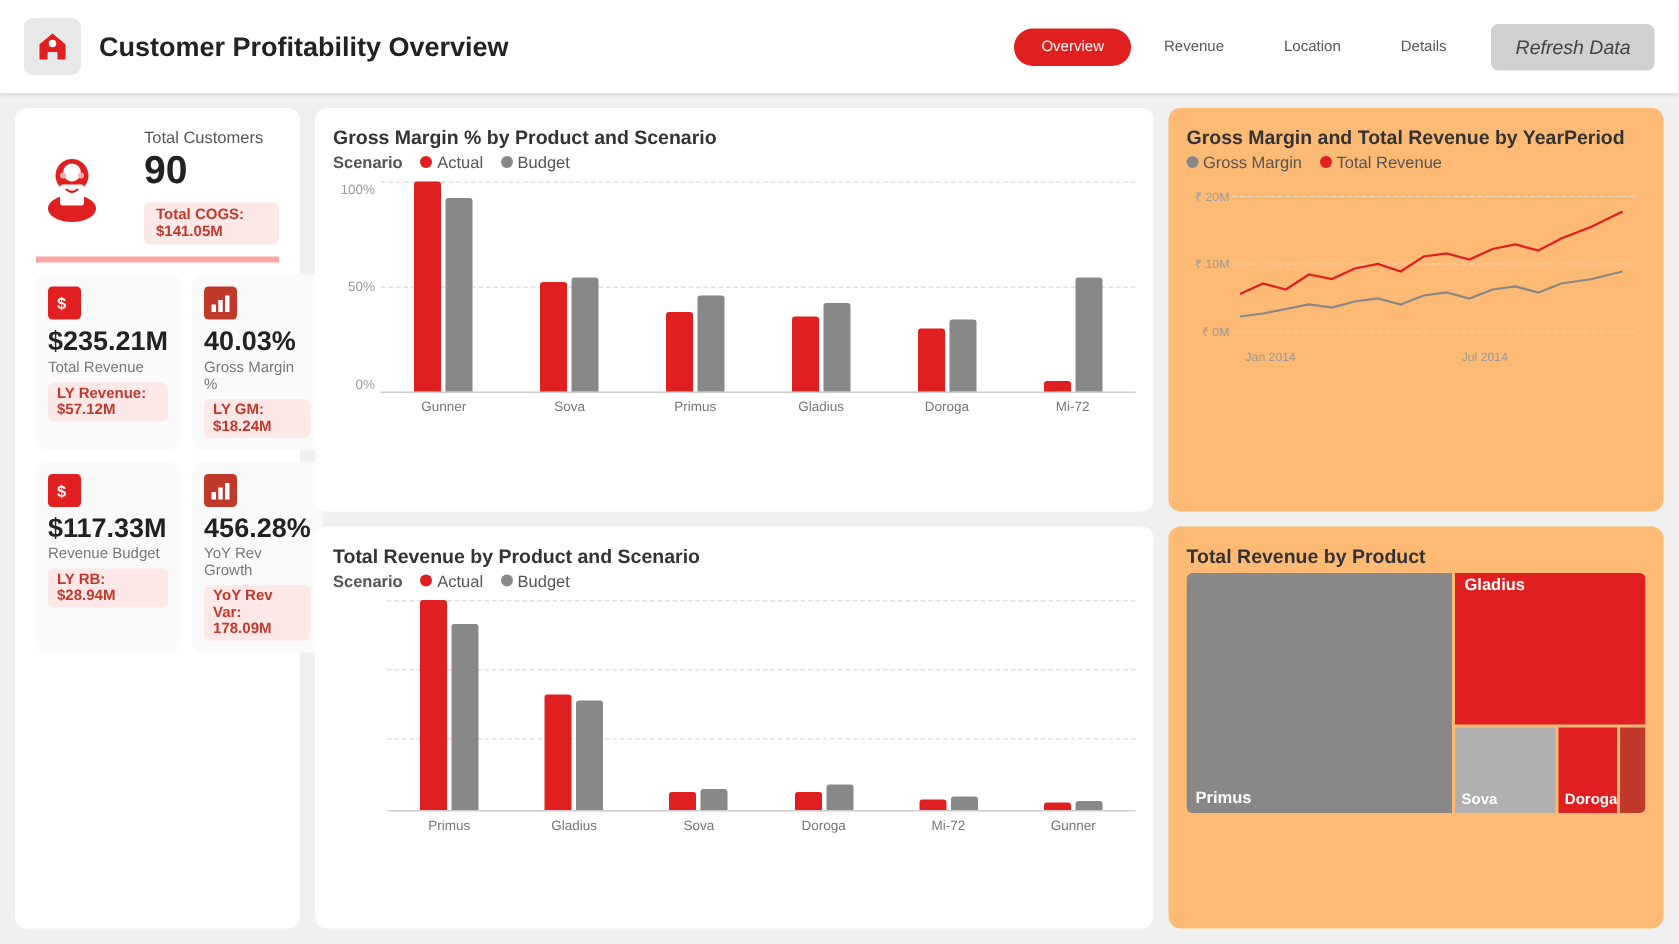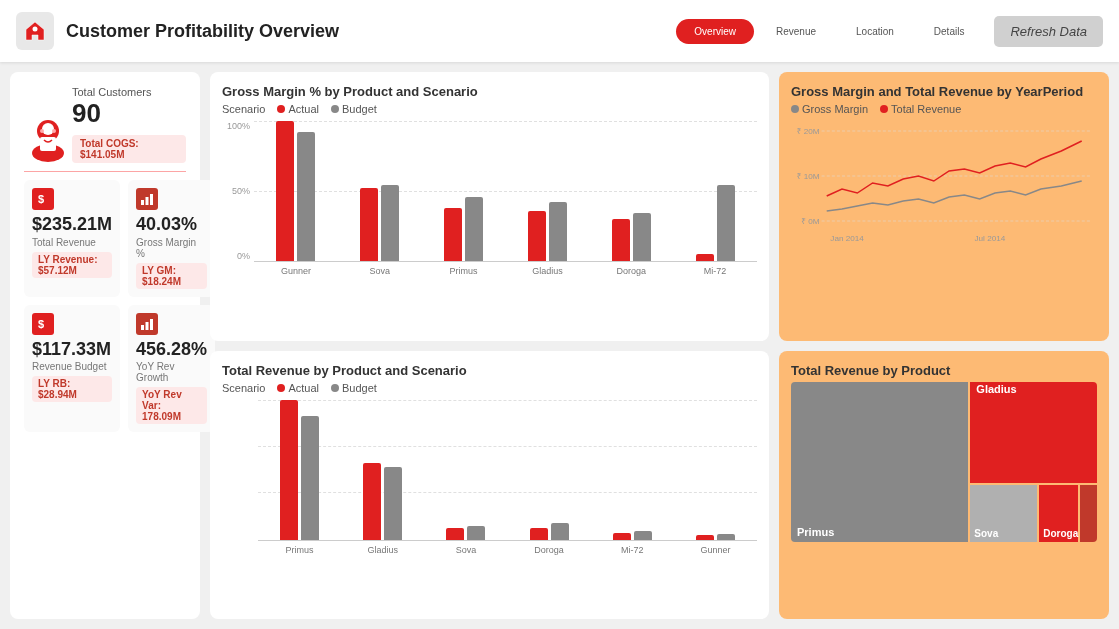--- a/index.html
+++ b/index.html
@@ -13,21 +13,21 @@
     .nav-tabs { display: flex; align-items: center; gap: 4px; }
     .nav-tab { padding: 7px 18px; border-radius: 20px; cursor: pointer; font-size: 10px; font-weight: 500; border: none; background: transparent; color: #555; }
     .nav-tab.active { background: #e02020; color: #fff; }
     .refresh-btn { background: #d0d0d0; color: #444; border: none; padding: 8px 16px; border-radius: 5px; cursor: pointer; font-size: 13px; font-weight: 500; margin-left: 8px; font-style: italic; }
 
     
     .main { display: flex; gap: 10px; padding: 10px; height: calc(629px - 62px); }
 
     
     .left-panel { background: #fff; border-radius: 8px; padding: 14px; width: 190px; flex-shrink: 0; display: flex; flex-direction: column; gap: 8px; }
-    .customers-section { display: flex; align-items: flex-end; gap: 0; padding-bottom: 8px; border-bottom: 1px solid #fca5a5; }
+    .customers-section { display: flex; align-items: center; gap: 24px; padding-bottom: 8px; border-bottom: 4px solid #fca5a5; }
     .customer-icon { width: 48px; height: 48px; flex-shrink: 0; }
     .customers-info .label { font-size: 11px; color: #555; font-weight: 500; }
     .customers-info .value { font-size: 26px; font-weight: 700; color: #222; }
     .cogs-badge { background: #fde8e8; color: #c0392b; font-size: 10px; padding: 3px 8px; border-radius: 4px; font-weight: 600; display: inline-block; margin-top: 6px; }
 
     .metrics-grid { display: grid; grid-template-columns: 1fr 1fr; gap: 8px; }
     .metric-card { background: #fafafa; border-radius: 6px; padding: 8px; }
     .metric-icon { width: 22px; height: 22px; background: #e02020; border-radius: 3px; display: flex; align-items: center; justify-content: center; margin-bottom: 4px; }
     .metric-icon.gray-icon { background: #c0392b; }
     .metric-value { font-size: 18px; font-weight: 700; color: #222; line-height: 1.2; }
@@ -56,21 +56,21 @@
     .treemap-left { background: #888; flex: 1.4; position: relative; }
     .treemap-right { display: flex; flex-direction: column; flex: 1; gap: 2px; }
     .treemap-right-top { background: #e02020; flex: 1.8; }
     .treemap-right-bottom { display: flex; gap: 2px; flex: 1; }
     .treemap-sova { background: #b0b0b0; flex: 1.2; }
     .treemap-doroga { background: #e02020; flex: 0.7; }
     .treemap-extra { background: #c0392b; flex: 0.3; }
     .treemap-label { position: absolute; bottom: 4px; left: 6px; color: #fff; font-size: 11px; font-weight: 600; }
     .treemap-label2 { color: #fff; font-size: 11px; font-weight: 600; padding: 4px 6px; }
 
-    .scenario-label { font-size: 11px; font-weight: 400; color: #555; }
+    .scenario-label { font-size: 11px; font-weight: 700; color: #555; }
   </style>
 </head>
 <body>
 
 <div class="header">
   <div class="header-logo">
     <svg viewBox="0 0 24 24" fill="none">
       <path d="M3 10.5L12 3l9 7.5V21H15v-5h-6v5H3V10.5z" fill="#e02020" stroke="#fff" stroke-width="0.5"></path>
       <circle cx="12" cy="10" r="2.5" fill="#fff"></circle>
     </svg>

